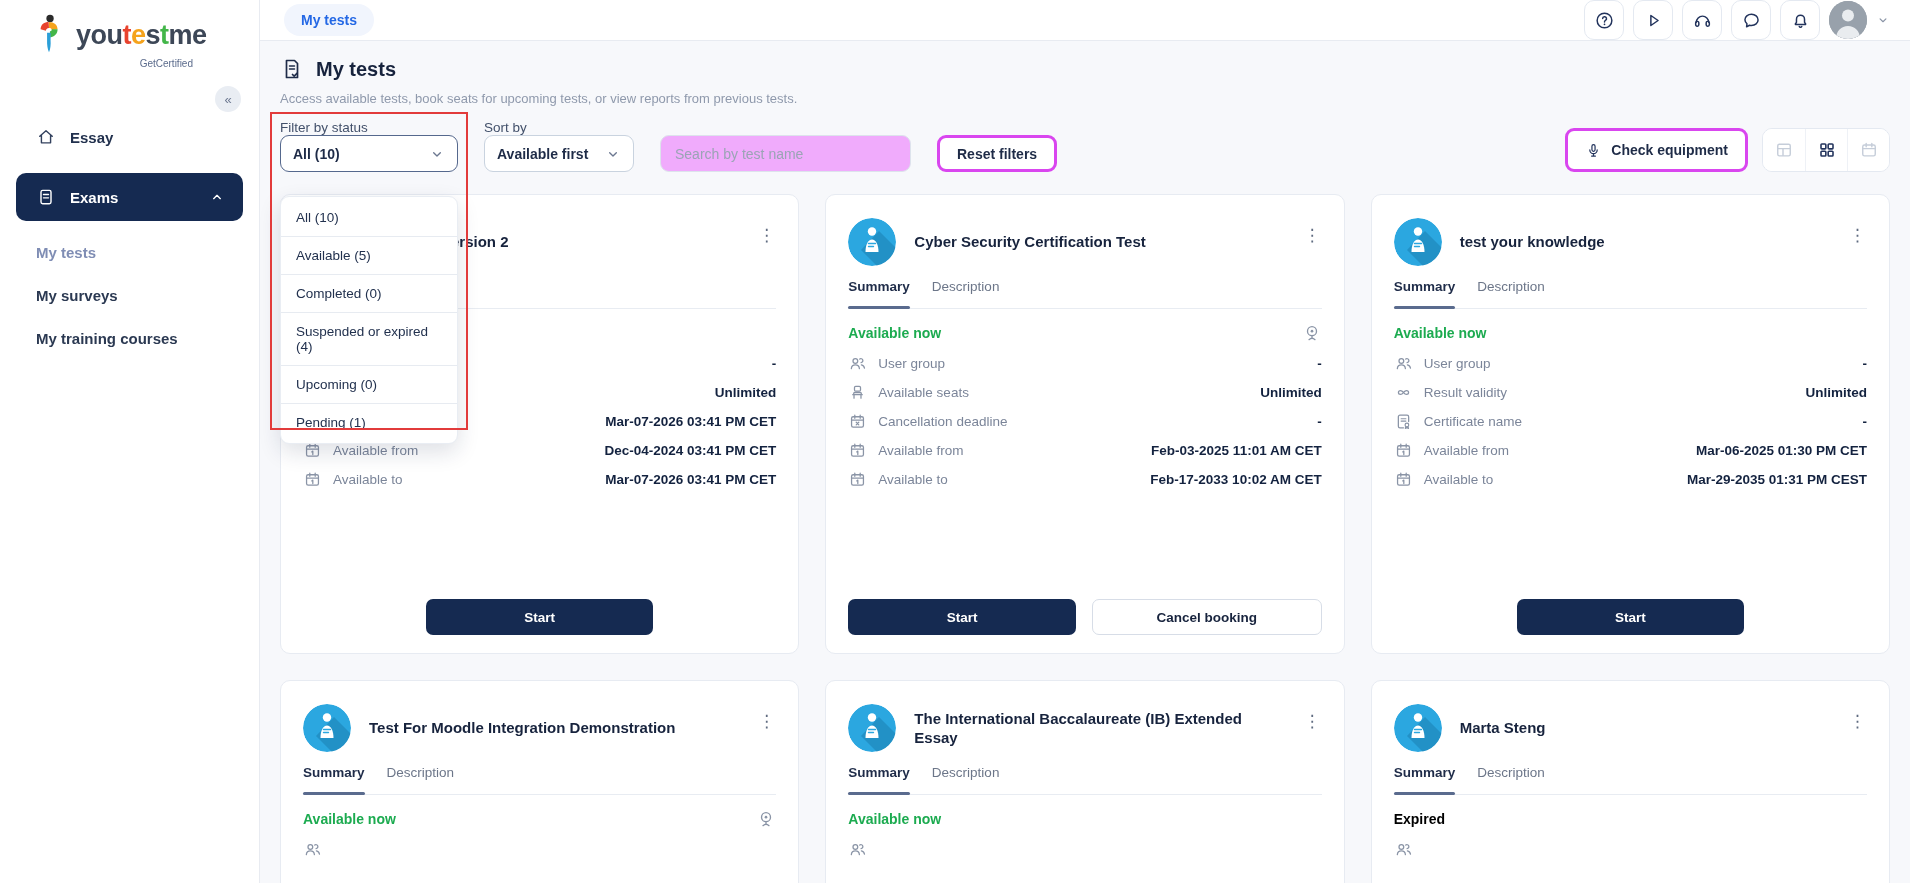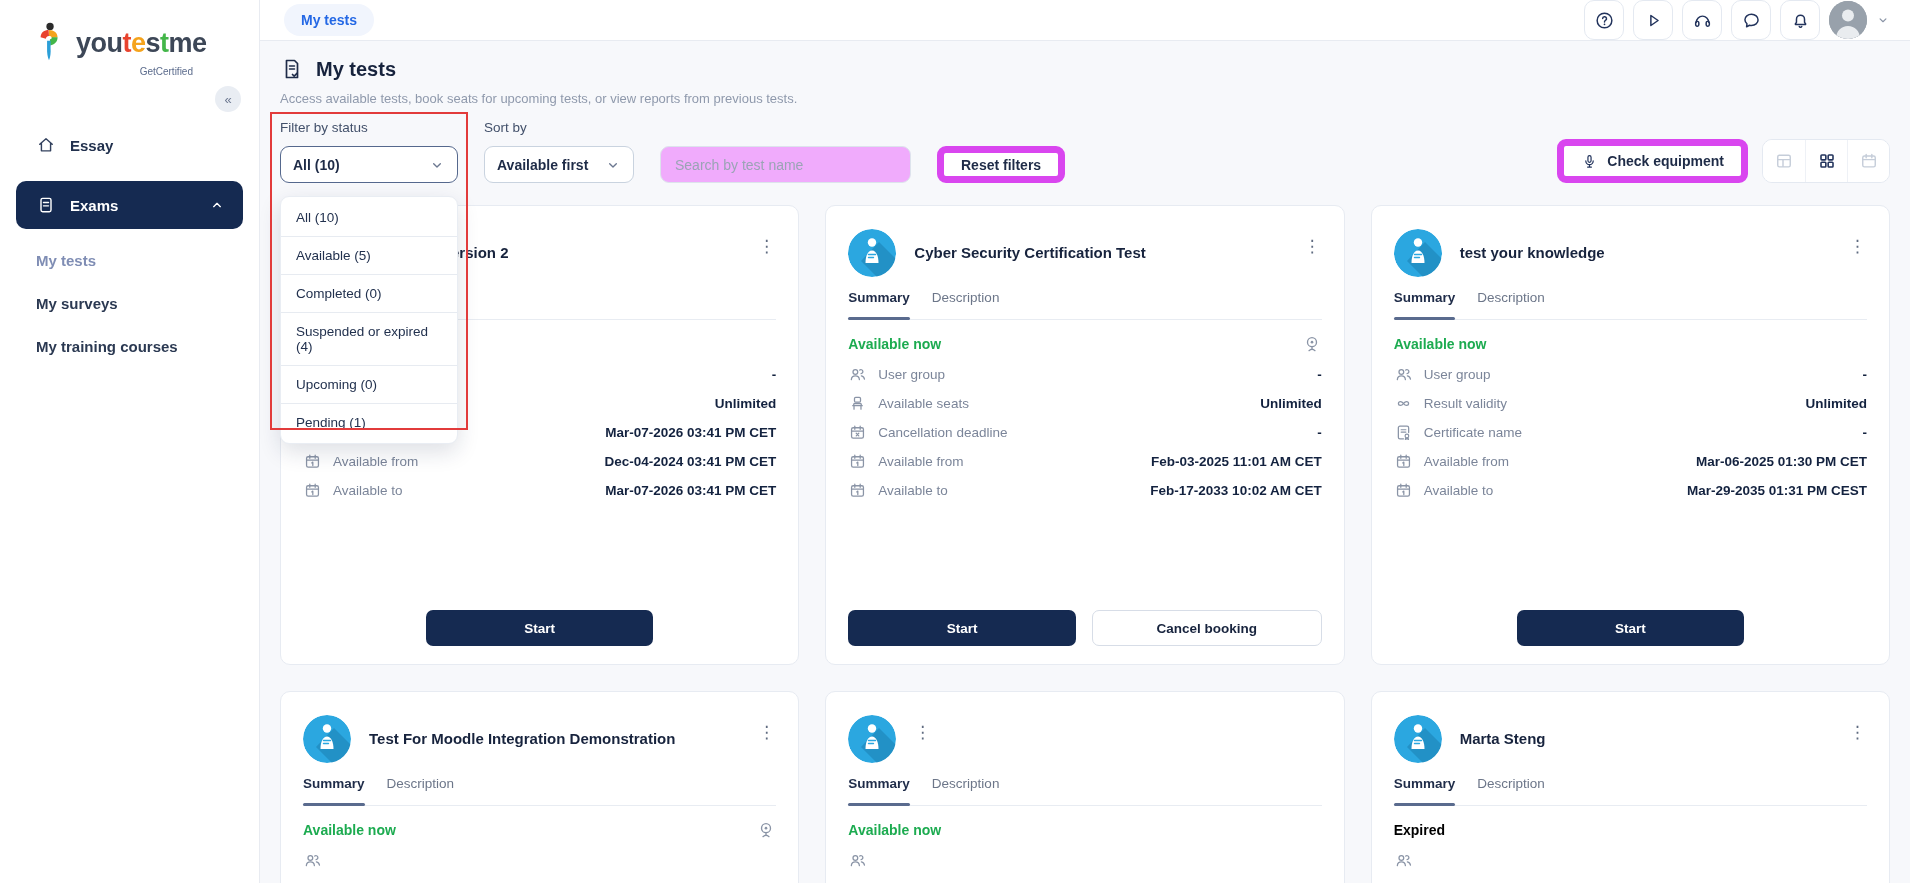--- a/index.html
+++ b/index.html
@@ -6,21 +6,21 @@
   html,body { width:1910px; height:883px; overflow:hidden; }
   body {
     font-family: "Liberation Sans", "DejaVu Sans", sans-serif;
     background:#f7f8fb; color:#1f2c49;
   }
   .app { display:flex; width:1910px; height:883px; }
 
   
   .sidebar {
     width:260px; min-width:260px; background:#fff; border-right:1px solid #e8ebf1;
-    position:relative; padding-top:18px;
+    position:relative; padding-top:10px;
   }
   .logo-row { display:flex; align-items:flex-start; padding-left:28px; }
   .logo-mark { width:42px; height:52px; margin-right:6px; }
   .wordmark { font-size:27px; font-weight:700; letter-spacing:-0.5px; margin-top:10px; }
   .tagline { text-align:right; padding-right:66px; font-size:10px; color:#5b6b8c; margin-top:-4px; }
   .collapse-btn {
     position:absolute; top:86px; right:18px; width:26px; height:26px; border-radius:50%;
     background:#e9edf3; color:#6b7790; border:none; font-size:13px; cursor:pointer;
     display:flex; align-items:center; justify-content:center;
   }
@@ -62,39 +62,39 @@
   .user-chev { color:#8a94a6; width:14px; height:14px; cursor:pointer; }
 
   
   .content { flex:1; padding:16px 20px 0 20px; position:relative; }
   .page-head { display:flex; align-items:center; gap:12px; }
   .page-head svg { width:24px; height:24px; color:#1f2c49; }
   .page-title { font-size:20px; font-weight:700; color:#17233d; }
   .page-sub { margin-top:10px; font-size:13px; color:#8f99ac; }
 
   .controls-row { display:flex; align-items:flex-end; gap:26px; margin-top:14px; }
-  .labeled-block { display:flex; flex-direction:column; gap:11px; }
+  .labeled-block { display:flex; flex-direction:column; gap:0; }
   .field-label { font-size:13.5px; color:#42506a; }
   .select {
     display:flex; align-items:center; justify-content:space-between;
     background:#fff; border:1px solid #c9d3df; border-radius:9px; height:37px;
     padding:0 12px; font-size:14px; font-weight:700; color:#1e2b47; cursor:pointer;
   }
   .select svg { width:16px; height:16px; color:#6b7790; }
   .select.open { border:1.5px solid #55688d; }
   .filter-block { position:relative; width:178px; z-index:30; }
   .sort-block { width:150px; }
   .search-input {
     height:37px; width:251px; border:1px solid #dde3ec; border-radius:9px; background:#f0abfc;
     padding:0 14px; font-size:14px; color:#1e2b47; outline:none;
     font-family:"Liberation Sans", sans-serif;
   }
   .search-input::placeholder { color:#9aa4b5; }
   .btn-plain {
-    height:37px; background:#fff; border:7px solid #d946ef; border-radius:9px;
+    height:37px; background:#fff; border:3px solid #d946ef; border-radius:9px;
     padding:0 17px; font-size:14px; font-weight:700; color:#1e2b47; cursor:pointer;
     font-family:"Liberation Sans", sans-serif;
   }
   .right-tools { margin-left:auto; display:flex; align-items:flex-end; gap:14px; }
   .equip-btn { display:flex; align-items:center; gap:9px; }
   .equip-btn svg { width:17px; height:17px; color:#22335c; }
   .view-toggle {
     display:flex; align-items:stretch; border:1px solid #e4e9f1; border-radius:10px;
     background:#fff; height:44px; overflow:hidden;
   }
@@ -648,20 +648,21 @@
                 </span>
             </div>
           </div>
         </article>
 
         <article class="card">
           <div class="card-head">
             <svg class="avatar">
                 <use href="#card-avatar"></use>
               </svg>
+            <h3 class="card-title">The International Baccalaureate (IB) Extended Essay</h3>
             <button class="kebab">⋮</button>
           </div>
           <div class="tabs">
             <span class="tab active">Summary</span>
             <span class="tab">Description</span>
           </div>
           <div class="status-row">
             <span class="status">Available now</span>
           </div>
           <div class="rows">

